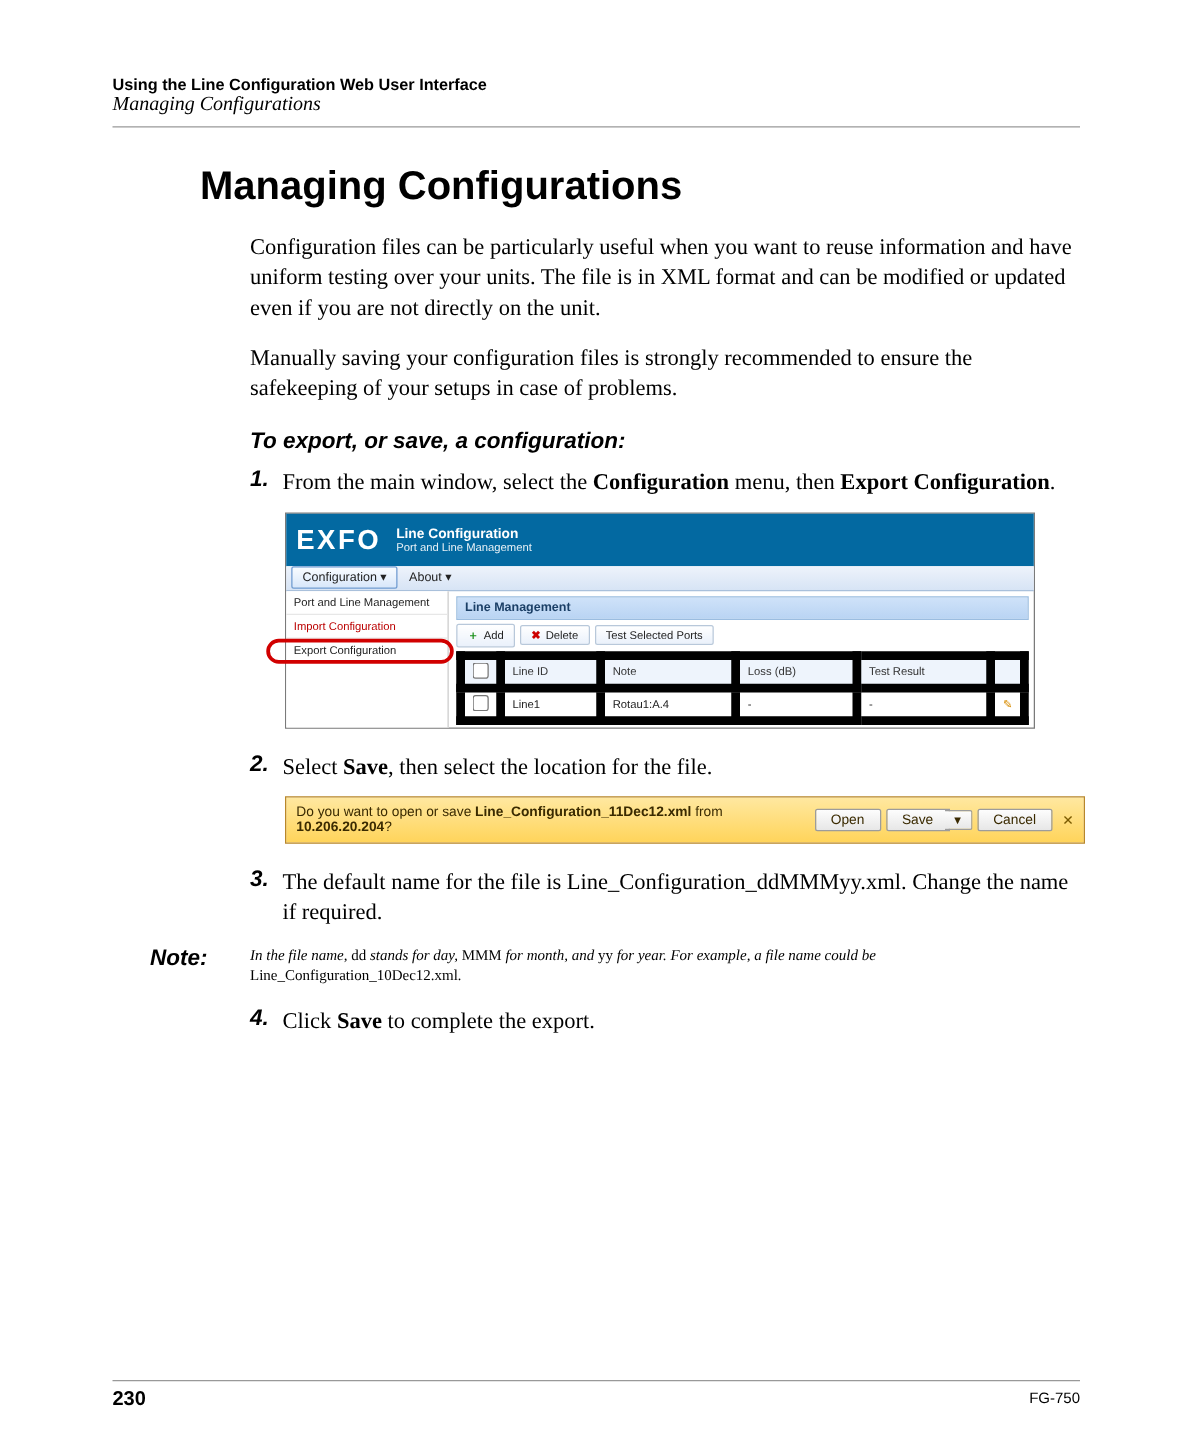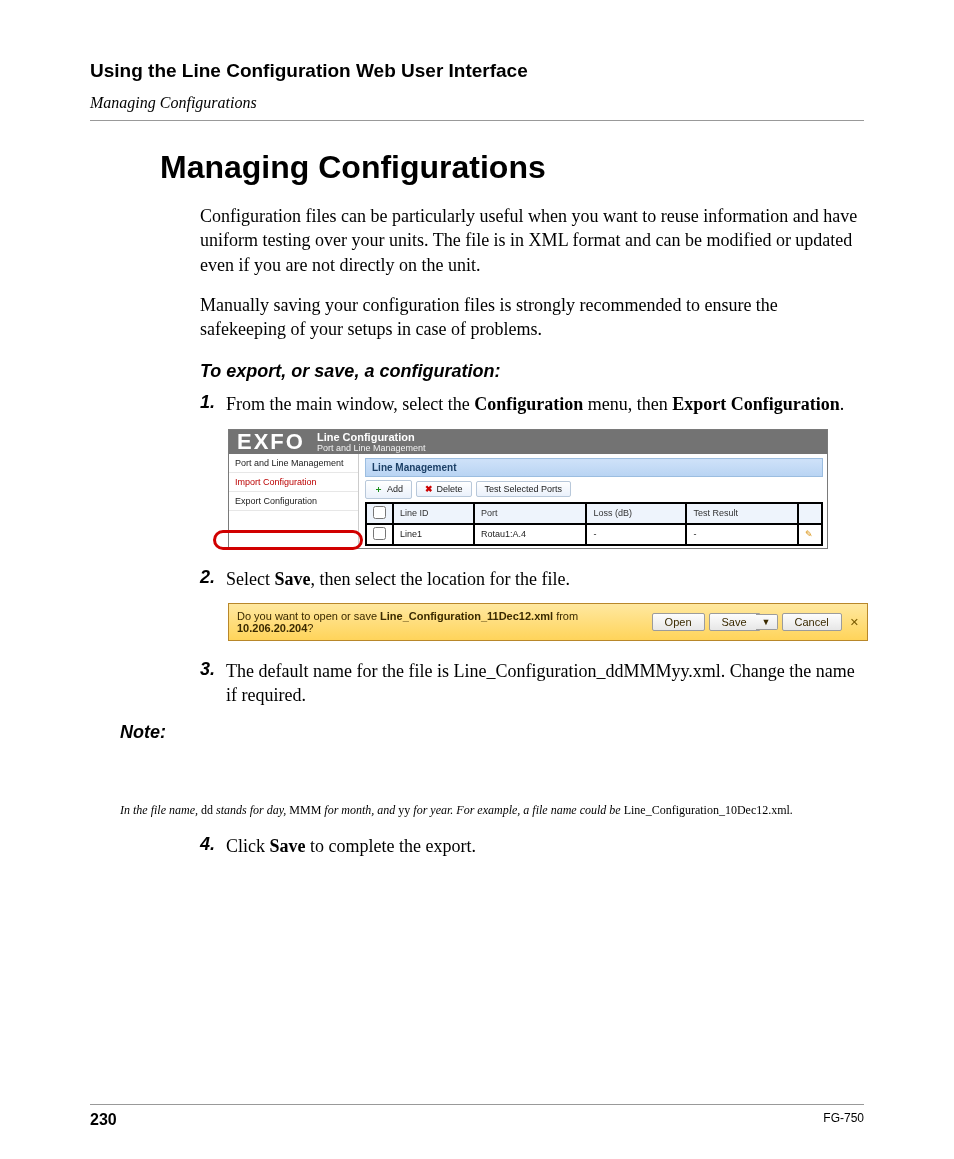--- a/index.html
+++ b/index.html
@@ -8,22 +8,22 @@
     height: 1159px;
     background: #fff;
     font-family: Georgia, 'Times New Roman', serif;
     color: #000;
     position: relative;
     padding: 60px 90px 40px 90px;
   }
   .header-title {
     font-family: 'Segoe UI', Tahoma, Arial, sans-serif;
     font-weight: bold;
-    font-size: 19px;
-    margin-bottom: 12px;
+    font-size: 13px;
+    margin-bottom: 0;
   }
   .header-sub {
     font-family: Georgia, serif;
     font-style: italic;
     font-size: 16px;
     margin-bottom: 8px;
   }
   .header-rule {
     border: none;
     border-top: 1.5px solid #999;
@@ -55,21 +55,21 @@
   .step-num {
     font-family: 'Segoe UI', Tahoma, Arial, sans-serif;
     font-weight: bold;
     font-style: italic;
     font-size: 18px;
     width: 26px;
     flex: 0 0 26px;
   }
   .step-body { flex: 1; }
   .bold { font-weight: bold; }
-  .note-row { display: flex; margin-left: 30px; margin-bottom: 16px; margin-top: 14px; flex-direction: column;}
+  .note-row { display: flex; margin-left: 30px; margin-bottom: 16px; margin-top: 14px;}
   .note-label {
     font-family: 'Segoe UI', Tahoma, Arial, sans-serif;
     font-weight: bold;
     font-style: italic;
     font-size: 18px;
     width: 80px;
     flex: 0 0 80px;
     text-align: left;
   }
   .note-body { flex: 1; font-style: italic; font-size: 12px; line-height:1.35; }
@@ -80,23 +80,23 @@
     margin-left: 138px;
     width: 600px;
     border: 1px solid #7a7a7a;
     font-family: Tahoma, Arial, sans-serif;
     font-size: 10px;
     color: #222;
     margin-bottom: 18px;
     position: relative;
   }
   .shot1-top {
-    background: #737373;
+    background: #0369a1;
     color: #fff;
-    height: 24px;
+    height: 42px;
     display: flex;
     align-items: center;
     padding-left: 8px;
   }
   .exfo {
     font-family: Arial, sans-serif;
     font-weight: 900;
     font-size: 22px;
     letter-spacing: 2px;
     margin-right: 12px;
@@ -151,21 +151,21 @@
     background: linear-gradient(#fff,#eaf1fb);
     border-radius: 2px;
     padding: 2px 8px;
     font-size: 9px;
     display: inline-flex; align-items: center; gap: 4px;
   }
   .plus { color: #1a8f1a; font-weight: bold; }
   .x { color: #c00; font-weight: bold; }
   table.grid { width: 100%; border-collapse: collapse; font-size: 9px; }
   table.grid th, table.grid td {
-    border: 2px solid #000000; padding: 2px 6px; text-align: left; background:#fff;
+    border: 7px solid #000000; padding: 2px 6px; text-align: left; background:#fff;
   }
   table.grid th { background: #eef4fc; font-weight: normal; color:#333;}
   table.grid tr.sel td { background: #fff6d6; }
   .pencil { color: #d78b00; }
   .chkcol { width: 20px; text-align:center; }
   .ring {
     position: absolute;
     left: -16px; top: 100px;
     width: 150px; height: 20px;
     border: 3px solid #d10000;
@@ -240,20 +240,24 @@
 </div>
 
 <div class="shot1">
   <div class="ring"></div>
   <div class="shot1-top">
     <div class="exfo">EXFO</div>
     <div class="s1-titlecol">
       <div class="l1">Line Configuration</div>
       <div class="l2">Port and Line Management</div>
     </div>
+  </div>
+  <div class="shot1-menubar">
+    <div class="menuitem active">Configuration ▾</div>
+    <div class="menuitem">About ▾</div>
   </div>
   <div class="shot1-body">
     <div class="sidemenu">
       <div class="sm-item">Port and Line Management</div>
       <div class="sm-item red">Import Configuration</div>
       <div class="sm-item">Export Configuration</div>
     </div>
     <div class="rightpane">
       <div class="panel-head">Line Management</div>
       <div class="toolbar">
@@ -265,21 +269,21 @@
             <span class="x">✖</span>
             <span>Delete</span>
           </div>
         <div class="tbtn">Test Selected Ports</div>
       </div>
       <table class="grid">
         <tbody>
             <tr>
           <th class="chkcol"><input type="checkbox" style=""></th>
           <th>Line ID</th>
-          <th>Port</th>
+          <th>Note</th>
           <th>Loss (dB)</th>
           <th>Test Result</th>
           <th style="width:24px"></th>
         </tr>
         <tr>
           <td class="chkcol"><input type="checkbox" style=""></td>
           <td>Line1</td>
           <td>Rotau1:A.4</td>
           <td>-</td>
           <td>-</td>

